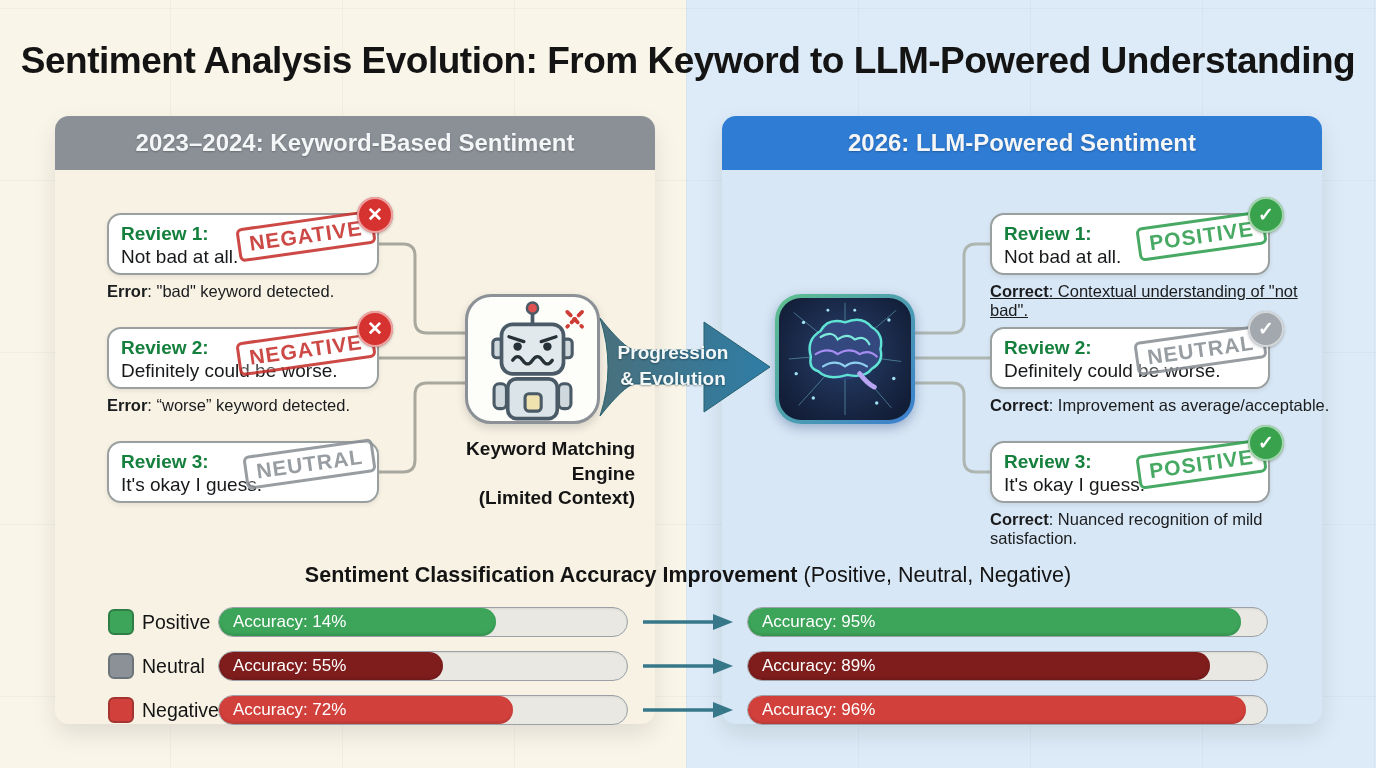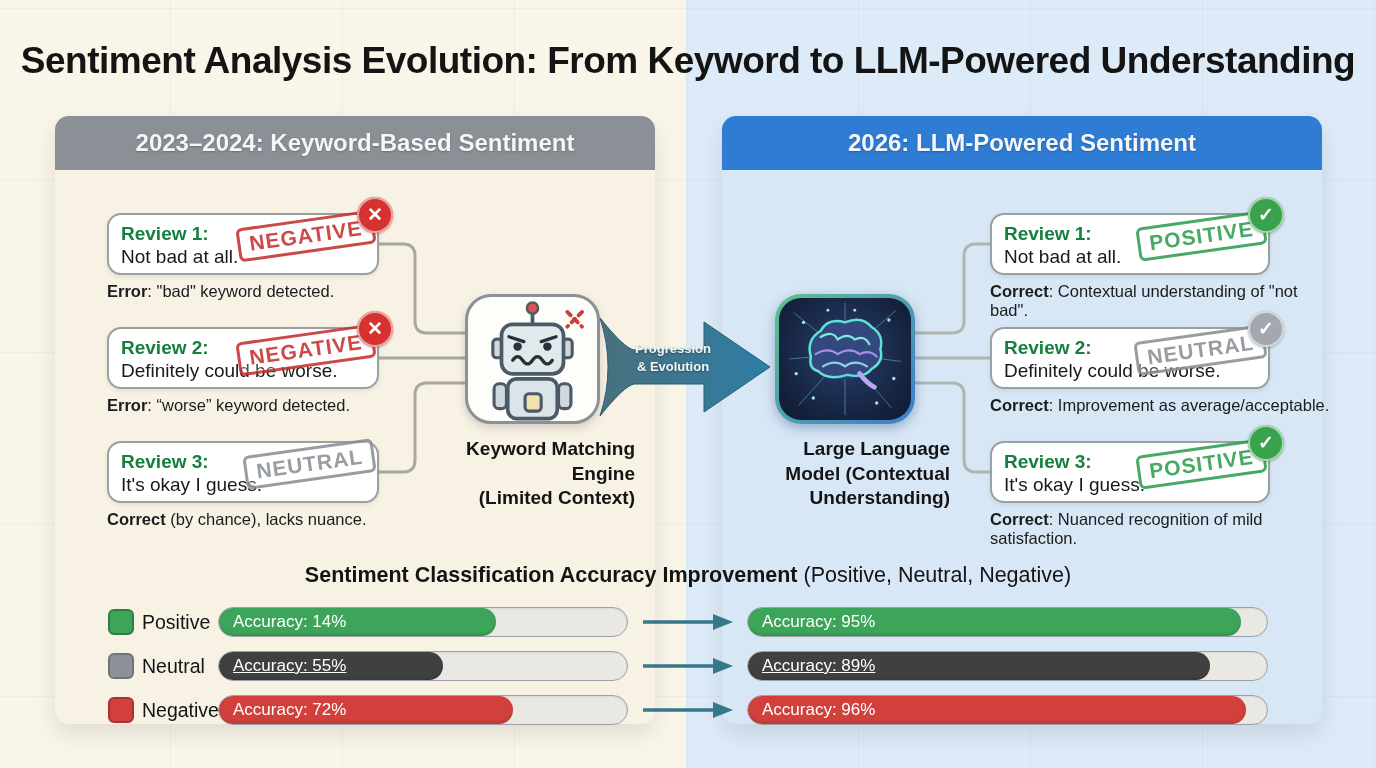--- a/index.html
+++ b/index.html
@@ -77,21 +77,21 @@
   }
   .brain-inner { width:100%; height:100%; border-radius:22px; overflow:hidden;
     background:radial-gradient(circle at 50% 45%, #27406e 0%, #16233f 70%, #0f1930 100%); }
   .node-label {
     position:absolute; z-index:2; text-align:right; white-space:pre-line;
     font-size:19px; font-weight:bold; color:#141414; line-height:1.3;
   }
   .arrow-wrap { position:absolute; left:596px; top:310px; width:180px; height:114px; z-index:6; }
   .arrow-label {
     position:absolute; left:12px; top:30px; width:130px; text-align:center;
-    color:#f2f7f8; font-size:13px; font-weight:bold; white-space:pre-line; line-height:1.35;
+    color:#f2f7f8; font-size:19px; font-weight:bold; white-space:pre-line; line-height:1.35;
     text-shadow:0 1px 2px rgba(0,0,0,.35);
   }
 
   .section-title { position:absolute; top:563px; left:0; width:100%; text-align:center;
     font-size:21.5px; color:#141414; z-index:7; }
   .section-title b { font-weight:bold; }
 
   .legend-swatch { position:absolute; width:26px; height:26px; border-radius:6px; z-index:7; }
   .legend-swatch.green { background:#3ca55a; border:2px solid #2e7d44; }
   .legend-swatch.gray  { background:#8b9196; border:2px solid #6d7479; }
@@ -100,21 +100,21 @@
 
   .bar { position:absolute; height:30px; border:1.5px solid #9ba1a6; border-radius:15px;
          background:#e9e8e2; overflow:hidden; z-index:7;
          box-shadow:inset 0 1px 2px rgba(0,0,0,.08); }
   .bar-left  { left:218px; width:410px; }
   .bar-right { left:747px; width:521px; }
   .fill { height:100%; border-radius:15px; display:flex; align-items:center;
           padding-left:14px; color:#fff; font-size:17px;
           box-shadow:inset 0 -2px 3px rgba(0,0,0,.12); }
   .fill.green { background:#3ca55a; }
-  .fill.gray  { background:#404040;text-decoration:underline; }
+  .fill.gray  { background:#7f1d1d; }
   .fill.red   { background:#d2403c; }
 
   .flow-arrow { position:absolute; width:92px; height:16px; z-index:7; }
 </style>
 </head>
 <body>
 
 <h1 class="page-title">Sentiment Analysis Evolution: From Keyword to LLM-Powered Understanding</h1>
 
 <div class="panel panel-left">
@@ -144,23 +144,20 @@
     <div class="badge red">✕</div>
   </div>
   <div class="caption" style="left:52px; top:280px;">
     <b>Error</b><span>: “worse” keyword detected.</span>
   </div>
 
   <div class="review-card" style="left:52px; top:325px;">
     <div class="card-label">Review 3:</div>
     <div class="card-text">It's okay I guess.</div>
     <div class="stamp neu">NEUTRAL</div>
-  </div>
-  <div class="caption" style="left:52px; top:394px;">
-    <b>Correct</b><span> (by chance), lacks nuance.</span>
   </div>
 
   <div class="engine-box">
     <svg viewBox="0 0 100 100" width="100%" height="100%">
       <line x1="50" y1="22" x2="50" y2="11" stroke="#4a5a66" stroke-width="3"></line>
       <circle cx="50" cy="9" r="4.5" fill="#e05252" stroke="#4a5a66" stroke-width="2"></circle>
       <g stroke="#cf3b35" stroke-width="3" stroke-linecap="round">
         <line x1="78" y1="12" x2="90" y2="24" stroke-dasharray="4 4 4"></line>
         <line x1="90" y1="12" x2="78" y2="24" stroke-dasharray="4 4 4"></line>
       </g>
@@ -232,31 +229,28 @@
             <circle cx="10" cy="62" r="1.4"></circle>
           <circle cx="90" cy="66" r="1.4"></circle>
             <circle cx="24" cy="82" r="1.4"></circle>
             <circle cx="76" cy="86" r="1.4"></circle>
           <circle cx="58" cy="10" r="1.2"></circle>
             <circle cx="36" cy="10" r="1.2"></circle>
         </g>
       </svg>
     </div>
   </div>
-  <div class="node-label" style="left:18px; top:321px; width:210px;">Large Language
-Model (Contextual
-Understanding)</div>
 
   <div class="review-card" style="left:268px; top:97px;">
     <div class="card-label">Review 1:</div>
     <div class="card-text">Not bad at all.</div>
     <div class="stamp pos">POSITIVE</div>
     <div class="badge green">✓</div>
   </div>
-  <div class="caption" style="left:268px; top:166px;">
+  <div class="caption" style="left:268px; top:166px;text-decoration:underline;">
     <b>Correct</b><span>: Contextual understanding of "not bad".</span>
   </div>
 
   <div class="review-card" style="left:268px; top:211px;">
     <div class="card-label">Review 2:</div>
     <div class="card-text">Definitely could be worse.</div>
     <div class="stamp neu">NEUTRAL</div>
     <div class="badge gray">✓</div>
   </div>
   <div class="caption" style="left:268px; top:280px;">

